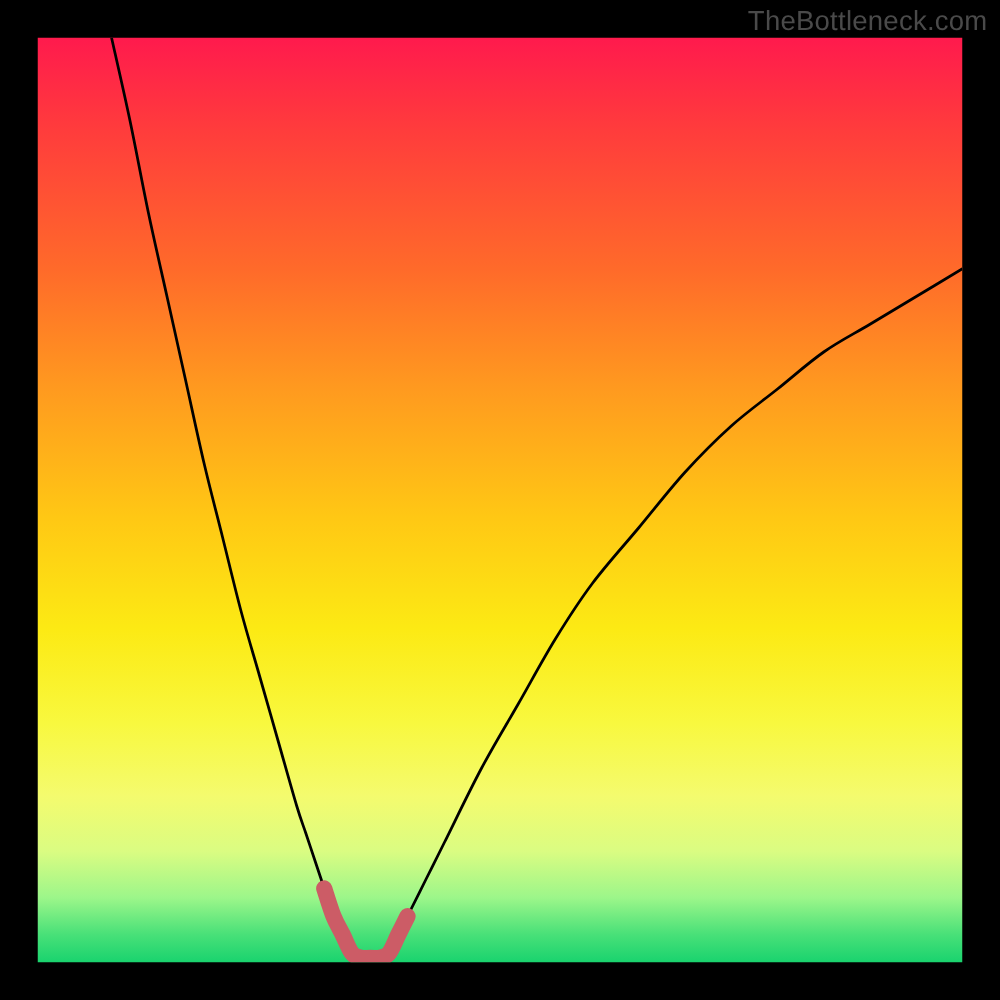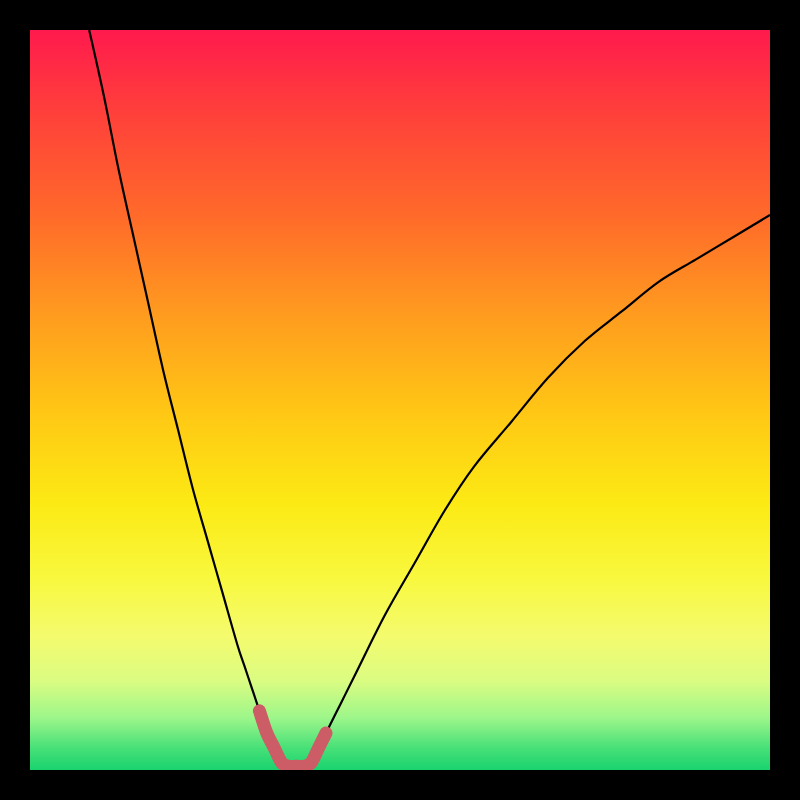--- a/index.html
+++ b/index.html
@@ -67,13 +67,14 @@
     <div class="gradient-bg"></div>
     <svg class="curves" viewBox="0 0 740 740" preserveAspectRatio="none">
       <g>
         <path d="M 59.2,0 C 61.66666666666667,11.100000000000003 69.06666666666666,43.1666666666667 74,66.60000000000002 C 78.93333333333334,90.03333333333335 83.86666666666666,117.16666666666657 88.8,140.5999999999999 C 93.73333333333333,164.03333333333325 98.66666666666667,185.00000000000003 103.60000000000001,207.20000000000005 C 108.53333333333335,229.40000000000006 113.46666666666667,251.60000000000002 118.4,273.8 C 123.33333333333334,296 128.26666666666665,319.43333333333334 133.2,340.4 C 138.13333333333333,361.3666666666666 143.06666666666666,379.8666666666666 148,399.59999999999997 C 152.93333333333334,419.3333333333333 157.86666666666667,440.3 162.8,458.8 C 167.73333333333335,477.3 172.66666666666666,493.33333333333337 177.6,510.6 C 182.53333333333333,527.8666666666667 187.46666666666667,545.1333333333333 192.4,562.4 C 197.33333333333334,579.6666666666666 203.50000000000003,601.8666666666667 207.20000000000002,614.2 C 210.9,626.5333333333334 212.13333333333333,629 214.6,636.4 C 217.06666666666666,643.8 219.53333333333333,651.2 222,658.6 C 224.46666666666667,666 226.93333333333334,673.4 229.4,680.8 C 231.86666666666667,688.1999999999999 234.33333333333334,696.8333333333334 236.8,703 C 239.26666666666668,709.1666666666666 241.73333333333335,712.8666666666666 244.20000000000002,717.8 C 246.66666666666669,722.7333333333333 250.36666666666667,730.1333333333333 251.60000000000002,732.6" fill="none" stroke="#000" stroke-width="2.2"></path>
         <path d="M 281.2,732.6 C 282.43333333333334,730.1333333333333 286.1333333333333,722.7333333333333 288.6,717.8 C 291.0666666666667,712.8666666666666 292.3,710.4 296,703 C 299.7,695.6 305.8666666666667,683.2666666666667 310.8,673.4 C 315.73333333333335,663.5333333333333 318.20000000000005,658.5999999999999 325.6,643.8 C 333,629 345.3333333333333,603.1 355.2,584.6 C 365.06666666666666,566.1 374.93333333333334,550.0666666666666 384.8,532.8 C 394.6666666666667,515.5333333333333 404.53333333333336,497.0333333333333 414.40000000000003,481 C 424.2666666666667,464.9666666666667 432.9,451.40000000000003 444,436.6 C 455.1,421.8 468.6666666666667,407.00000000000006 481,392.20000000000005 C 493.3333333333333,377.40000000000003 505.6666666666667,361.3666666666666 518,347.79999999999995 C 530.3333333333334,334.2333333333333 542.6666666666666,321.9 555,310.8 C 567.3333333333334,299.70000000000005 579.6666666666666,291.06666666666666 592,281.2 C 604.3333333333334,271.3333333333333 616.6666666666666,260.2333333333333 629,251.59999999999997 C 641.3333333333334,242.96666666666664 653.6666666666666,236.8 666,229.40000000000003 C 678.3333333333334,222.00000000000006 690.6666666666666,214.60000000000005 703,207.20000000000005 C 715.3333333333334,199.80000000000004 733.8333333333334,188.70000000000002 740,185" fill="none" stroke="#000" stroke-width="2.2"></path>
         <path d="M 251.60000000000002,732.6 C 252.83333333333334,733.2166666666667 256.53333333333336,735.6833333333333 259,736.3 C 261.46666666666664,736.9166666666666 263.9333333333333,736.3 266.4,736.3 C 268.8666666666667,736.3 271.33333333333337,736.9166666666666 273.8,736.3 C 276.26666666666665,735.6833333333333 279.96666666666664,733.2166666666667 281.2,732.6" fill="none" stroke="#000" stroke-width="2.2"></path>
         <path d="M 229.4,680.8 C 230.63333333333333,684.5 234.33333333333334,696.8333333333334 236.8,703 C 239.26666666666668,709.1666666666666 241.73333333333335,712.8666666666666 244.20000000000002,717.8 C 246.66666666666669,722.7333333333333 249.13333333333335,729.5166666666667 251.60000000000002,732.6 C 254.0666666666667,735.6833333333334 256.53333333333336,735.6833333333333 259,736.3 C 261.46666666666664,736.9166666666666 263.9333333333333,736.3 266.4,736.3 C 268.8666666666667,736.3 271.33333333333337,736.9166666666666 273.8,736.3 C 276.26666666666665,735.6833333333333 278.73333333333335,735.6833333333334 281.2,732.6 C 283.66666666666663,729.5166666666667 286.1333333333333,722.7333333333333 288.6,717.8 C 291.0666666666667,712.8666666666666 294.76666666666665,705.4666666666667 296,703" fill="none" stroke="#cc5c66" stroke-width="13" stroke-linecap="round" stroke-linejoin="round"></path>
       </g>
     </svg>
   </div>
+  <div class="watermark">TheBottleneck.com</div>
 </div>
 
 </body></html>

